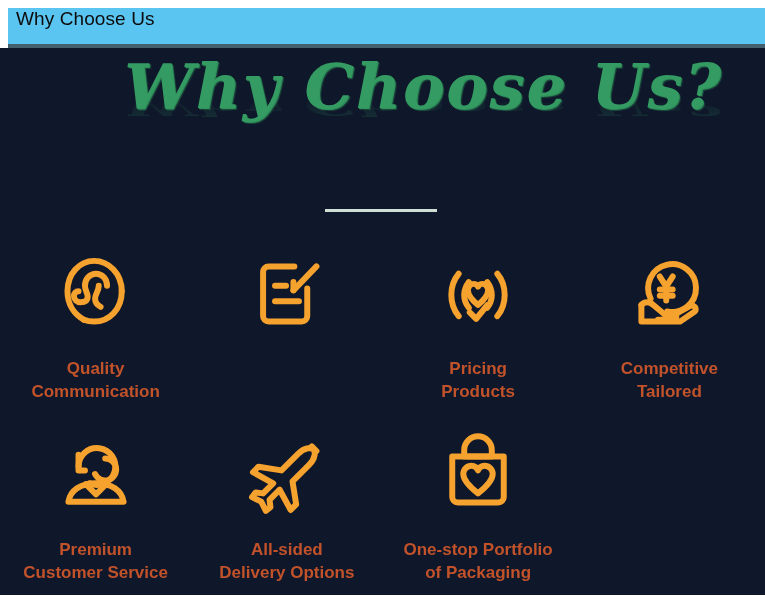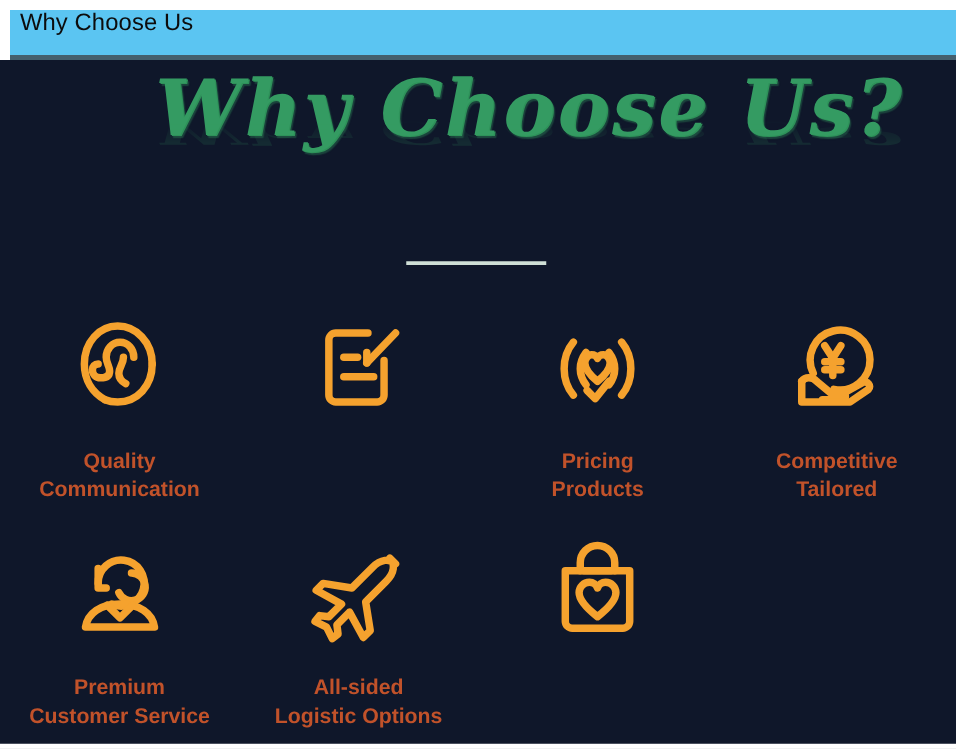--- a/index.html
+++ b/index.html
@@ -219,28 +219,30 @@
 Customer Service</div>
     </div>
 
     <div class="cell">
       <div class="icon-box">
         <svg width="92" height="92" viewBox="0 0 100 100" fill="none" stroke="#f5a22e" stroke-width="6.5" stroke-linecap="round" stroke-linejoin="round">
           <path d="M77 19c5 5 4 13-3 20L56 57l4 25-6 6-12-22-11 11 1 8-5 4-5-10-10-5 4-5 8 1 11-11-22-12 6-6 25 4 18-18c7-7 15-8 20-3z"></path>
         </svg>
       </div>
       <div class="cell-label">All-sided
-Logistic Options</div>
+Delivery Options</div>
     </div>
 
     <div class="cell">
       <div class="icon-box">
         <svg width="92" height="92" viewBox="0 0 100 100" fill="none" stroke="#f5a22e" stroke-width="6.5" stroke-linecap="round" stroke-linejoin="round">
           <path d="M22 30h56v44a6 6 0 0 1-6 6H28a6 6 0 0 1-6-6z"></path>
           <path d="M35 30V23a15 15 0 0 1 30 0v7"></path>
           <path d="M38 30h24"></path>
           <path d="M50 70c-9-7-16-14-16-21 0-5 4-9 9-9 3 0 6 2 7 5 1-3 4-5 7-5 5 0 9 4 9 9 0 7-7 14-16 21z"></path>
         </svg>
       </div>
+      <div class="cell-label">One-stop Portfolio
+of Packaging</div>
     </div>
 
   </div>
 </div>
 
 </body></html>

